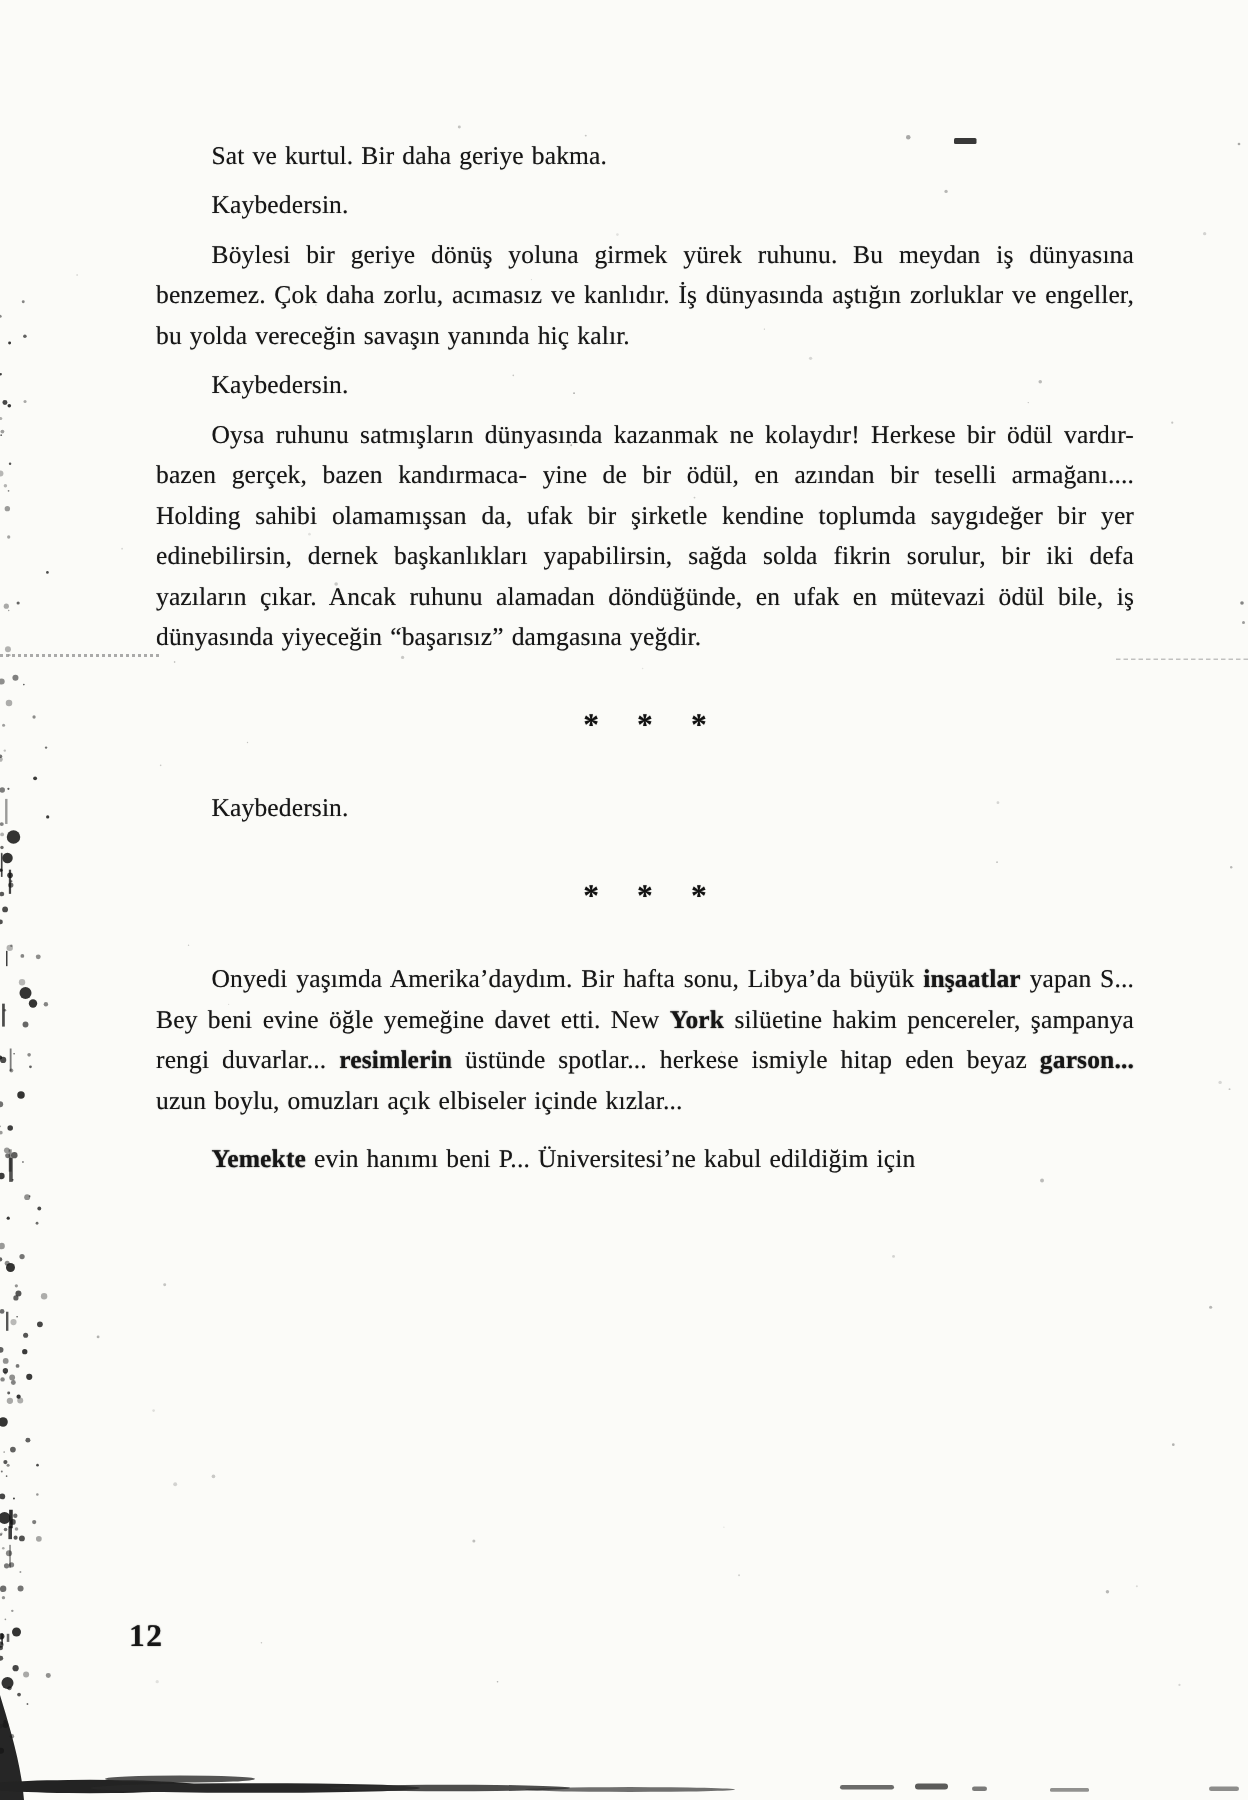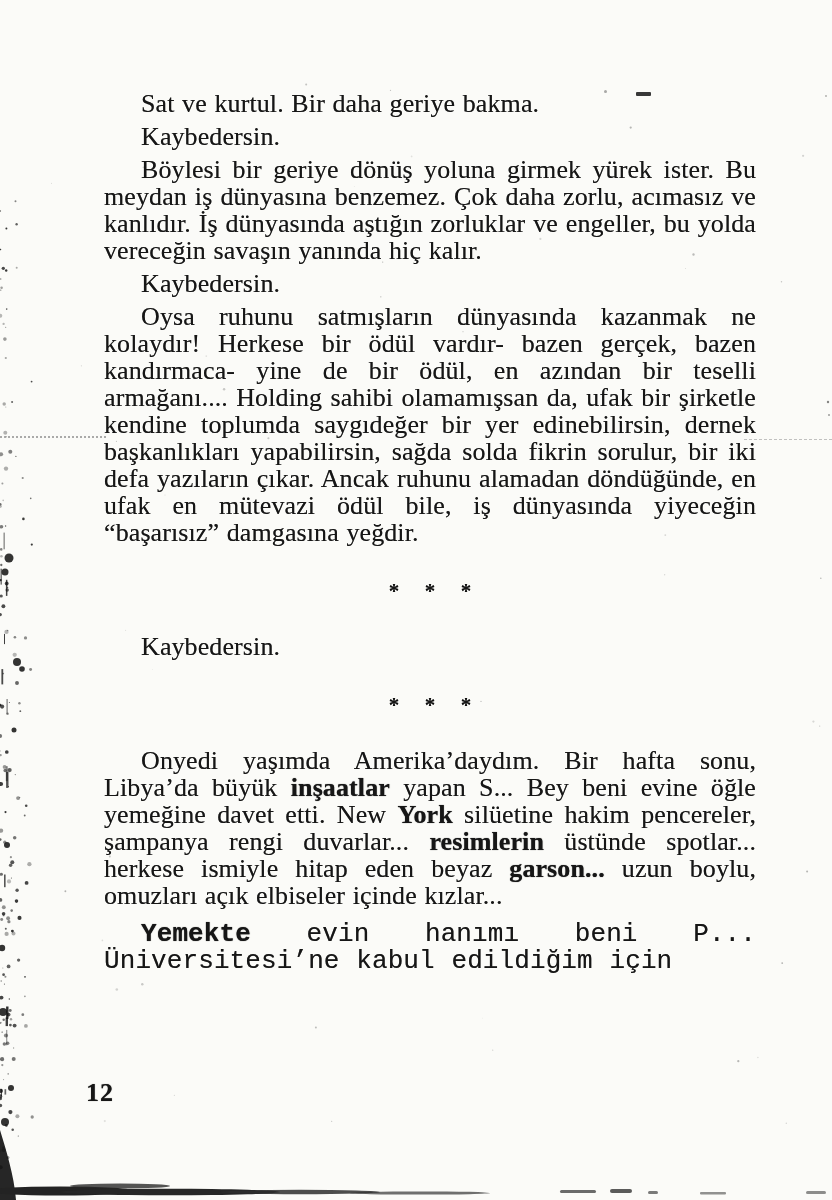--- a/index.html
+++ b/index.html
@@ -10,46 +10,46 @@
     background: #fbfbf8;
     font-family: "Liberation Serif", serif;
     color: #161616;
   }
   .page-content {
     position: absolute;
     left: 104px; top: 84px;
     width: 652px;
   }
   .para {
-    font-size: 26px;
+    font-size: 17px;
     line-height: 27px;
     text-align: justify;
     text-indent: 37px;
     margin: 6px 0 0 0;
     letter-spacing: 0.1px;
     word-spacing: 1px;
     text-shadow: 0 0 0.5px rgba(20,20,20,0.55);
   }
   .para b, .para .seg-bold { font-weight: 700; text-shadow: 0 0 0.9px rgba(0,0,0,0.8); }
   .gap-lg { }
-  .mt-md  { margin-top: 12px; font-family: Liberation Mono, monospace; }
+  .mt-md  { margin-top: 12px; }
   .sep {
     text-align: center;
     text-indent: 0;
     font-weight: 700;
     font-size: 21px;
     line-height: 27px;
     word-spacing: 20px;
     margin: 32px 0 28px 0;
     color: #111;
   }
   .page-number {
     position: absolute;
     left: 86px; top: 1078px;
-    font-size: 26px;
+    font-size: 21px;
     font-weight: 700;
     letter-spacing: 1px;
     text-shadow: 0 0 0.8px rgba(0,0,0,0.7);
   }
   
   .stray-dash {
     position: absolute;
     left: 636px; top: 92px;
     width: 15px; height: 4px;
     background: #1d1d1d;
@@ -76,21 +76,21 @@
     left: 0; top: 0;
     pointer-events: none;
   }
 </style>
 </head>
 <body>
 
 <main class="page-content">
   <p class="para">Sat ve kurtul. Bir daha geriye bakma.</p>
   <p class="para">Kaybedersin.</p>
-  <p class="para">Böylesi bir geriye dönüş yoluna girmek yürek ister. Bu meydan iş dünyasına benzemez. Çok daha zorlu, acımasız ve kanlıdır. İş dünyasında aştığın zorluklar ve engeller, bu yolda vereceğin savaşın yanında hiç kalır.</p>
+  <p class="para">Böylesi bir geriye dönüş yoluna girmek yürek ruhunu. Bu meydan iş dünyasına benzemez. Çok daha zorlu, acımasız ve kanlıdır. İş dünyasında aştığın zorluklar ve engeller, bu yolda vereceğin savaşın yanında hiç kalır.</p>
   <p class="para">Kaybedersin.</p>
   <p class="para gap-lg">Oysa ruhunu satmışların dünyasında kazanmak ne kolaydır! Herkese bir ödül vardır- bazen gerçek, bazen kandırmaca- yine de bir ödül, en azından bir teselli armağanı.... Holding sahibi olamamışsan da, ufak bir şirketle kendine toplumda saygıdeğer bir yer edinebilirsin, dernek başkanlıkları yapabilirsin, sağda solda fikrin sorulur, bir iki defa yazıların çıkar. Ancak ruhunu alamadan döndüğünde, en ufak en mütevazi ödül bile, iş dünyasında yiyeceğin “başarısız” damgasına yeğdir.</p>
   <div class="para sep">* * *</div>
   <p class="para">Kaybedersin.</p>
   <div class="para sep">* * *</div>
   <p class="para"><span>Onyedi yaşımda Amerika’daydım. Bir hafta sonu, Libya’da büyük </span><span class="seg-bold">inşaatlar</span><span> yapan S... Bey beni evine öğle yemeğine davet etti. New </span><span class="seg-bold">York</span><span> silüetine hakim pencereler, şampanya rengi duvarlar... </span><span class="seg-bold">resimlerin</span><span> üstünde spotlar... herkese ismiyle hitap eden beyaz </span><span class="seg-bold">garson...</span><span> uzun boylu, omuzları açık elbiseler içinde kızlar...</span></p>
   <p class="para mt-md"><span class="seg-bold">Yemekte</span><span> evin hanımı beni P... Üniversitesi’ne kabul edildiğim için</span></p>
 </main>
 
 <div class="page-number">12</div>

